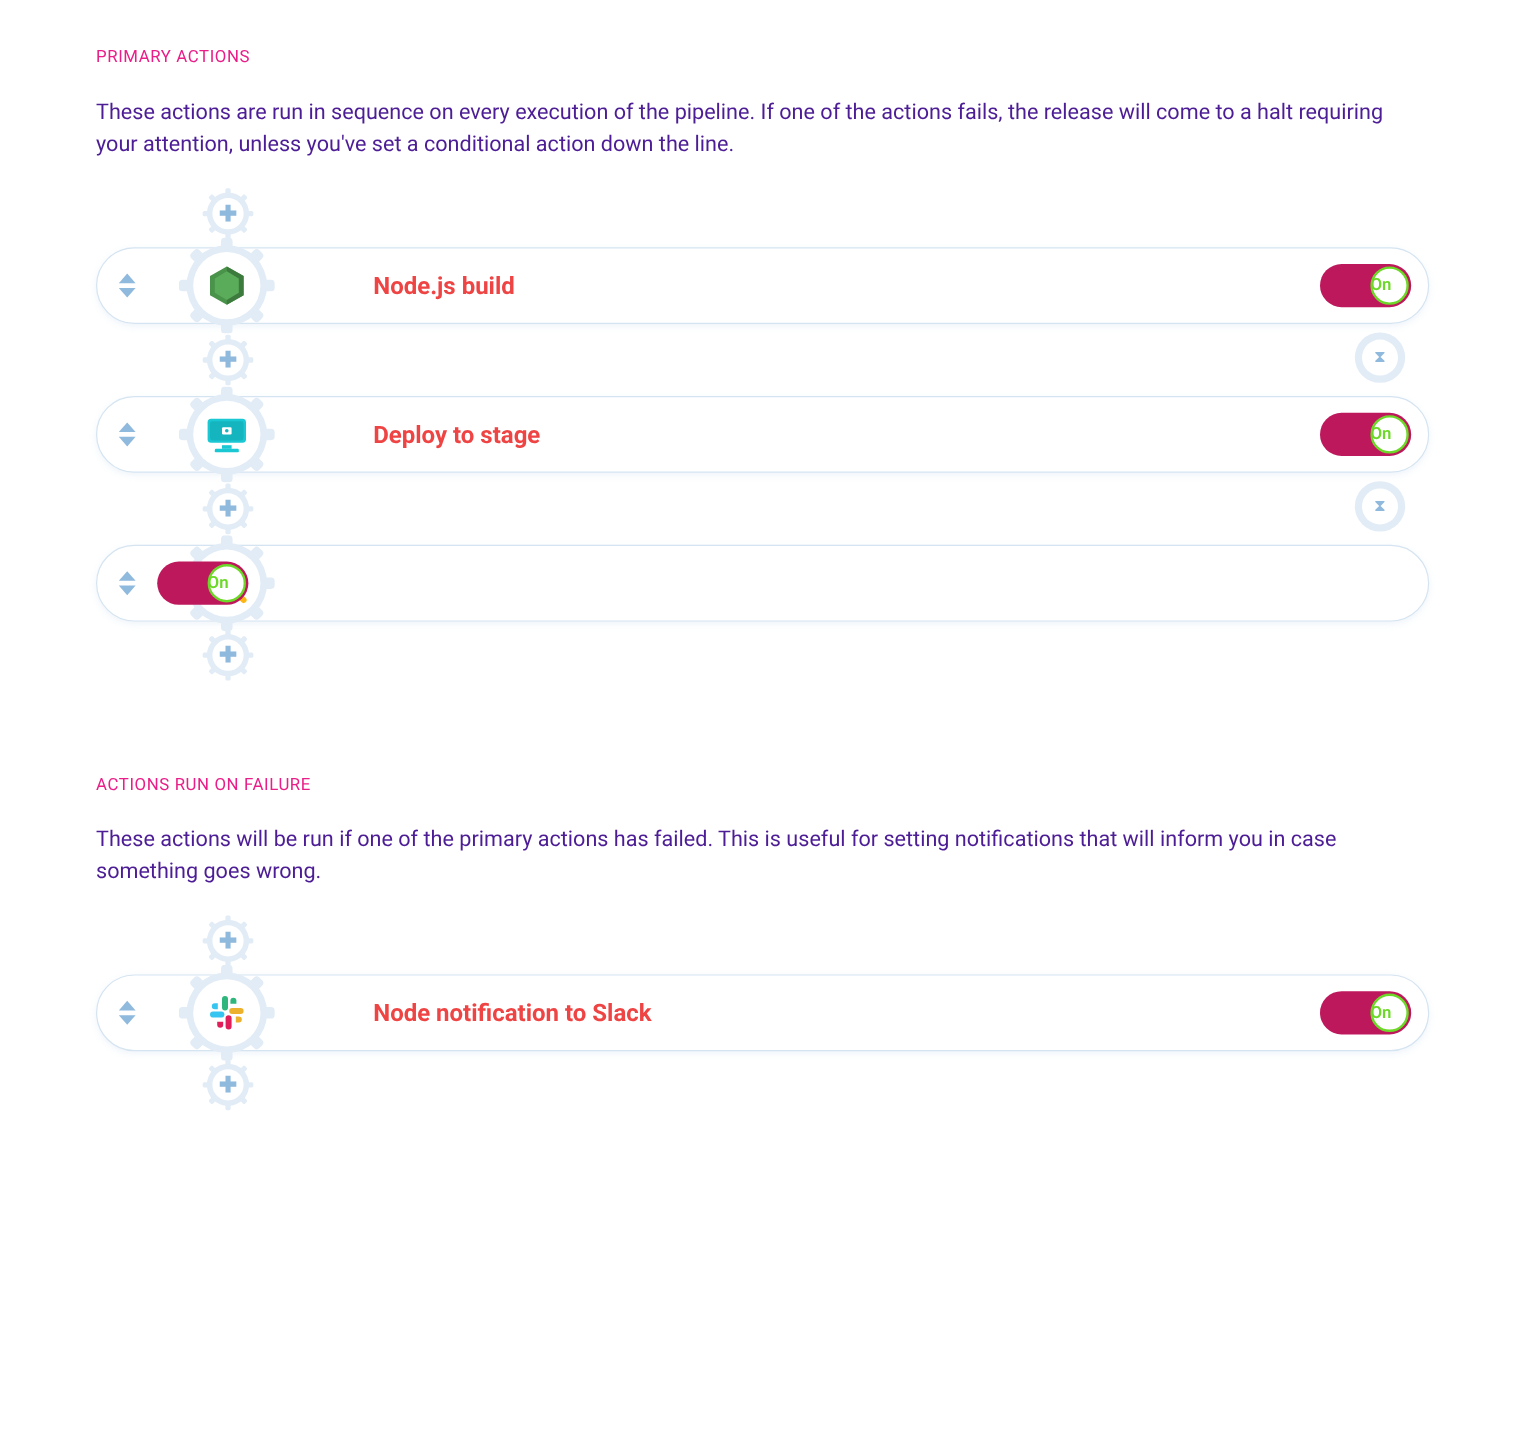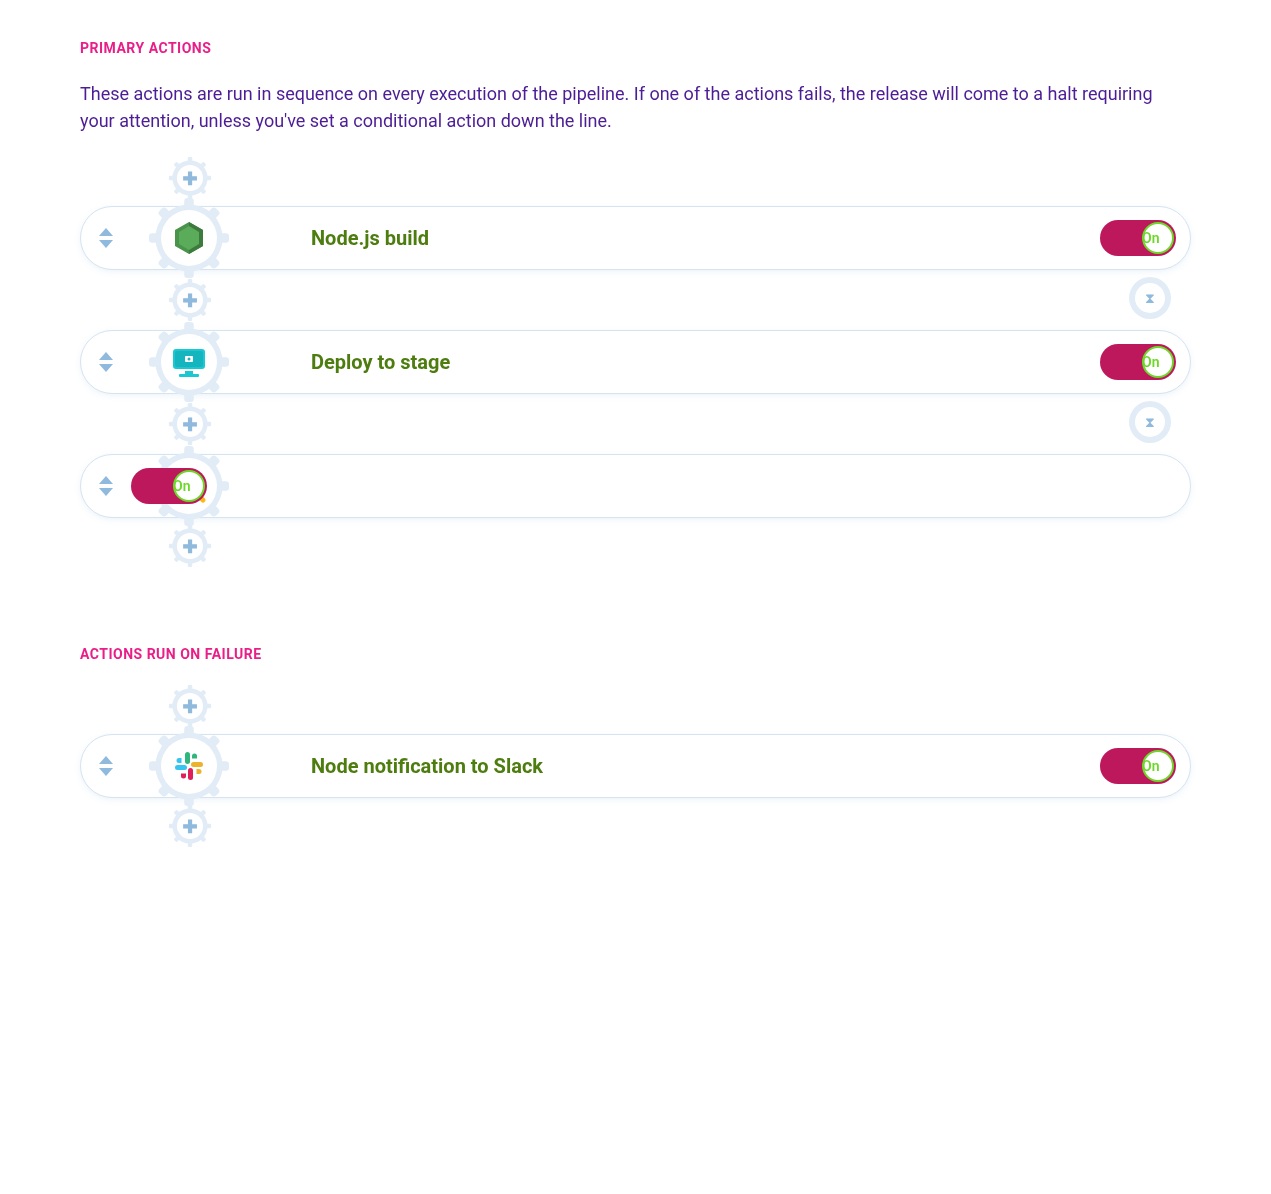--- a/index.html
+++ b/index.html
@@ -10,21 +10,21 @@
     body {
       font-family: -apple-system, BlinkMacSystemFont, "Segoe UI", Roboto, Helvetica, Arial, sans-serif;
       background: #fff;
       padding: 40px 80px;
       width: 1271px;
       color: #333;
     }
     .section-heading {
       color: #e91e88;
       font-size: 14px;
-      font-weight: 700;
+      font-weight: 400;
       letter-spacing: 0.5px;
       margin-bottom: 24px;
     }
     .section-description {
       color: #4c1d95;
       font-size: 18px;
       line-height: 1.5;
       margin-bottom: 24px;
     }
     .pipeline {
@@ -121,21 +121,21 @@
       border-radius: 50%;
       display: flex;
       align-items: center;
       justify-content: center;
       z-index: 2;
       position: relative;
     }
     .action-title {
       font-size: 20px;
       font-weight: 700;
-      color: #4d7c0f;
+      color: #ef4444;
       margin-left: 180px;
       flex: 1;
     }
     .toggle {
       width: 76px;
       height: 36px;
       background: #be185d;
       border-radius: 18px;
       margin-right: 14px;
       position: relative;
@@ -417,20 +417,21 @@
       <div class="plus-center">
           <span class="plus-icon">✚</span>
         </div>
     </div>
 
   </div>
 </div>
 
 <div class="section">
   <h2 class="section-heading">ACTIONS RUN ON FAILURE</h2>
+  <p class="section-description">These actions will be run if one of the primary actions has failed. This is useful for setting notifications that will inform you in case something goes wrong.</p>
 
   <div class="pipeline">
 
     <div class="add-gear">
       <svg class="gear-svg" viewBox="0 0 100 100">
           <circle cx="50" cy="50" r="40" fill="#e2ecf6"></circle>
           <g fill="#e2ecf6">
             <rect x="45" y="2" width="10" height="16" rx="3"></rect>
             <rect x="45" y="82" width="10" height="16" rx="3"></rect>
             <rect x="2" y="45" width="16" height="10" rx="3"></rect>

